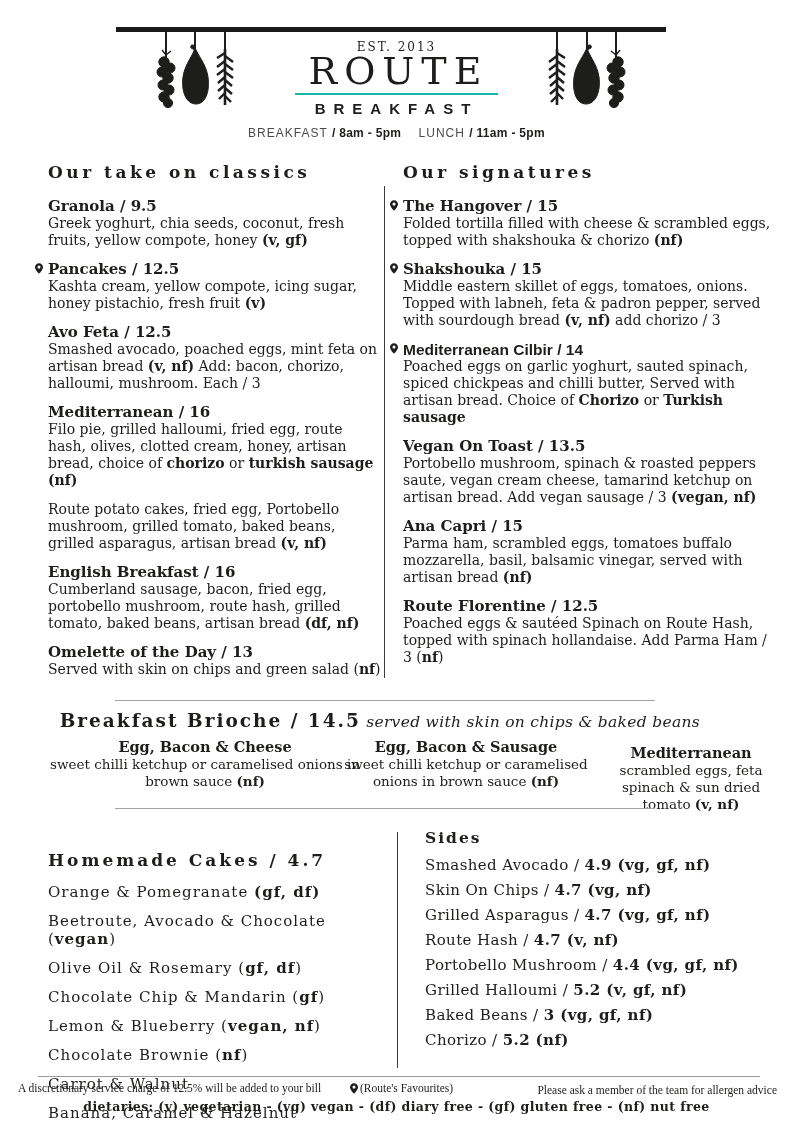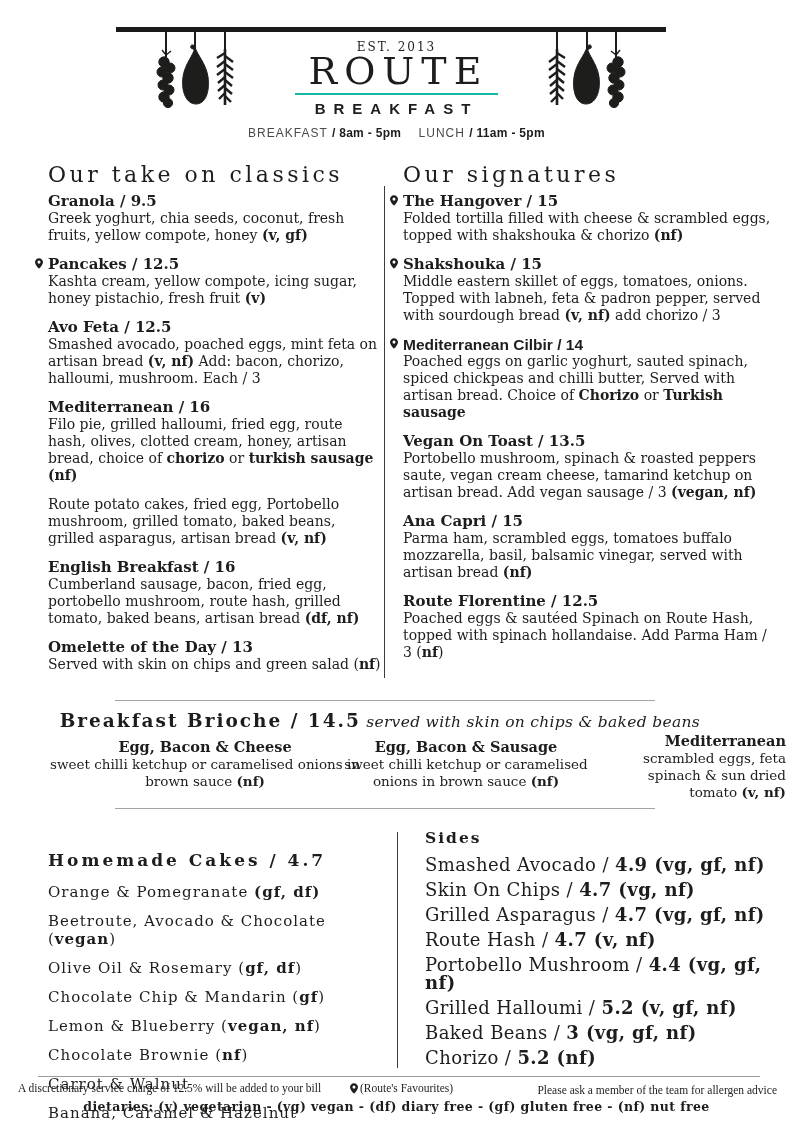--- a/index.html
+++ b/index.html
@@ -26,52 +26,52 @@
            font-family:"Liberation Sans", sans-serif; font-size:12px; color:#1d1d1b; }
   .hours .lt { font-weight:400; color:#4a4a4a; letter-spacing:1px; }
   .hours .bd { font-weight:bold; letter-spacing:0.3px; }
   .hours .gap { display:inline-block; width:14px; }
 
   
   .cols { position:absolute; top:162px; left:0; width:793px; }
   .vdiv-top { position:absolute; left:384px; top:24px; width:1px; height:492px; background:#3c3c3c; }
   .col-left  { position:absolute; left:48px;  top:0; width:336px; }
   .col-right { position:absolute; left:403px; top:0; width:372px; }
-  .colhead { font-weight:normal; font-size:22px; letter-spacing:3.5px; margin-bottom:6px; }
+  .colhead { font-weight:bold; font-size:17px; letter-spacing:3.5px; margin-bottom:16px; }
   .item { margin-bottom:12px; }
   .ititle { font-weight:bold; font-size:15px; line-height:17px; position:relative; }
   .ititle.sans { font-family:"Liberation Sans", sans-serif; font-size:15.5px; }
   .idesc { font-size:14px; line-height:17px; }
   .pin { position:absolute; left:-13px; top:2px; }
   .pin svg { display:block; }
 
   
   .brioche { position:absolute; top:700px; left:0; width:793px; }
   .hrule { position:absolute; height:1px; background:#a3a3a3; left:115px; width:540px; }
   .hr-top { top:0; }
   .hr-bot { top:108px; }
   .btitle-row { position:absolute; top:10px; left:0; width:700px; text-align:right; }
   .btitle { font-weight:bold; font-size:18.5px; letter-spacing:2px; }
   .bsub { font-style:italic; font-size:15.5px; letter-spacing:0.3px; }
   .bcol { position:absolute; top:38px; text-align:center; }
   .bcol-1 { left:30px;  width:350px; }
   .bcol-2 { left:322px; width:288px; }
-  .bcol-3 { left:596px; width:190px; top:32px;text-align:right; }
+  .bcol-3 { left:596px; width:190px; top:44px; }
   .bname { font-weight:bold; font-size:14.5px; line-height:18px; }
   .bdesc { font-size:13.5px; line-height:17px; }
 
   
   .bottom { position:absolute; top:828px; left:0; width:793px; }
   .vdiv-bot { position:absolute; left:397px; top:4px; width:1px; height:236px; background:#3c3c3c; }
   .cakes { position:absolute; left:48px; top:2px; width:335px;margin-top:20px; }
   .ckhead { font-weight:bold; font-size:17px; letter-spacing:3px; margin-bottom:13px; }
   .ckitem { font-size:15px; letter-spacing:1px; line-height:18px; margin-bottom:11px; }
   .sides { position:absolute; left:425px; top:0; width:356px; }
   .sdhead { font-weight:bold; font-size:15.5px; letter-spacing:2px; margin-bottom:9px; }
-  .sditem { font-size:18px; letter-spacing:0.4px; line-height:18px; margin-bottom:7px; }
+  .sditem { font-size:15px; letter-spacing:0.4px; line-height:18px; margin-bottom:7px; }
 
   
   .footer-rule { position:absolute; left:38px; top:1076px; width:722px; height:1px; background:#9b9b9b; }
   .foot { position:absolute; top:1082px; left:0; width:793px;
           font-family:"Liberation Serif", serif; font-size:11.5px; }
   .foot .svc { position:absolute; left:18px; top:0; }
   .foot .fav { position:absolute; left:350px; top:0; }
   .foot .fav svg { vertical-align:-2px; margin-right:2px; }
   .foot .alg { position:absolute; right:16px; top:2px; }
   .dietaries { position:absolute; top:1099px; left:0; width:793px; text-align:center;

